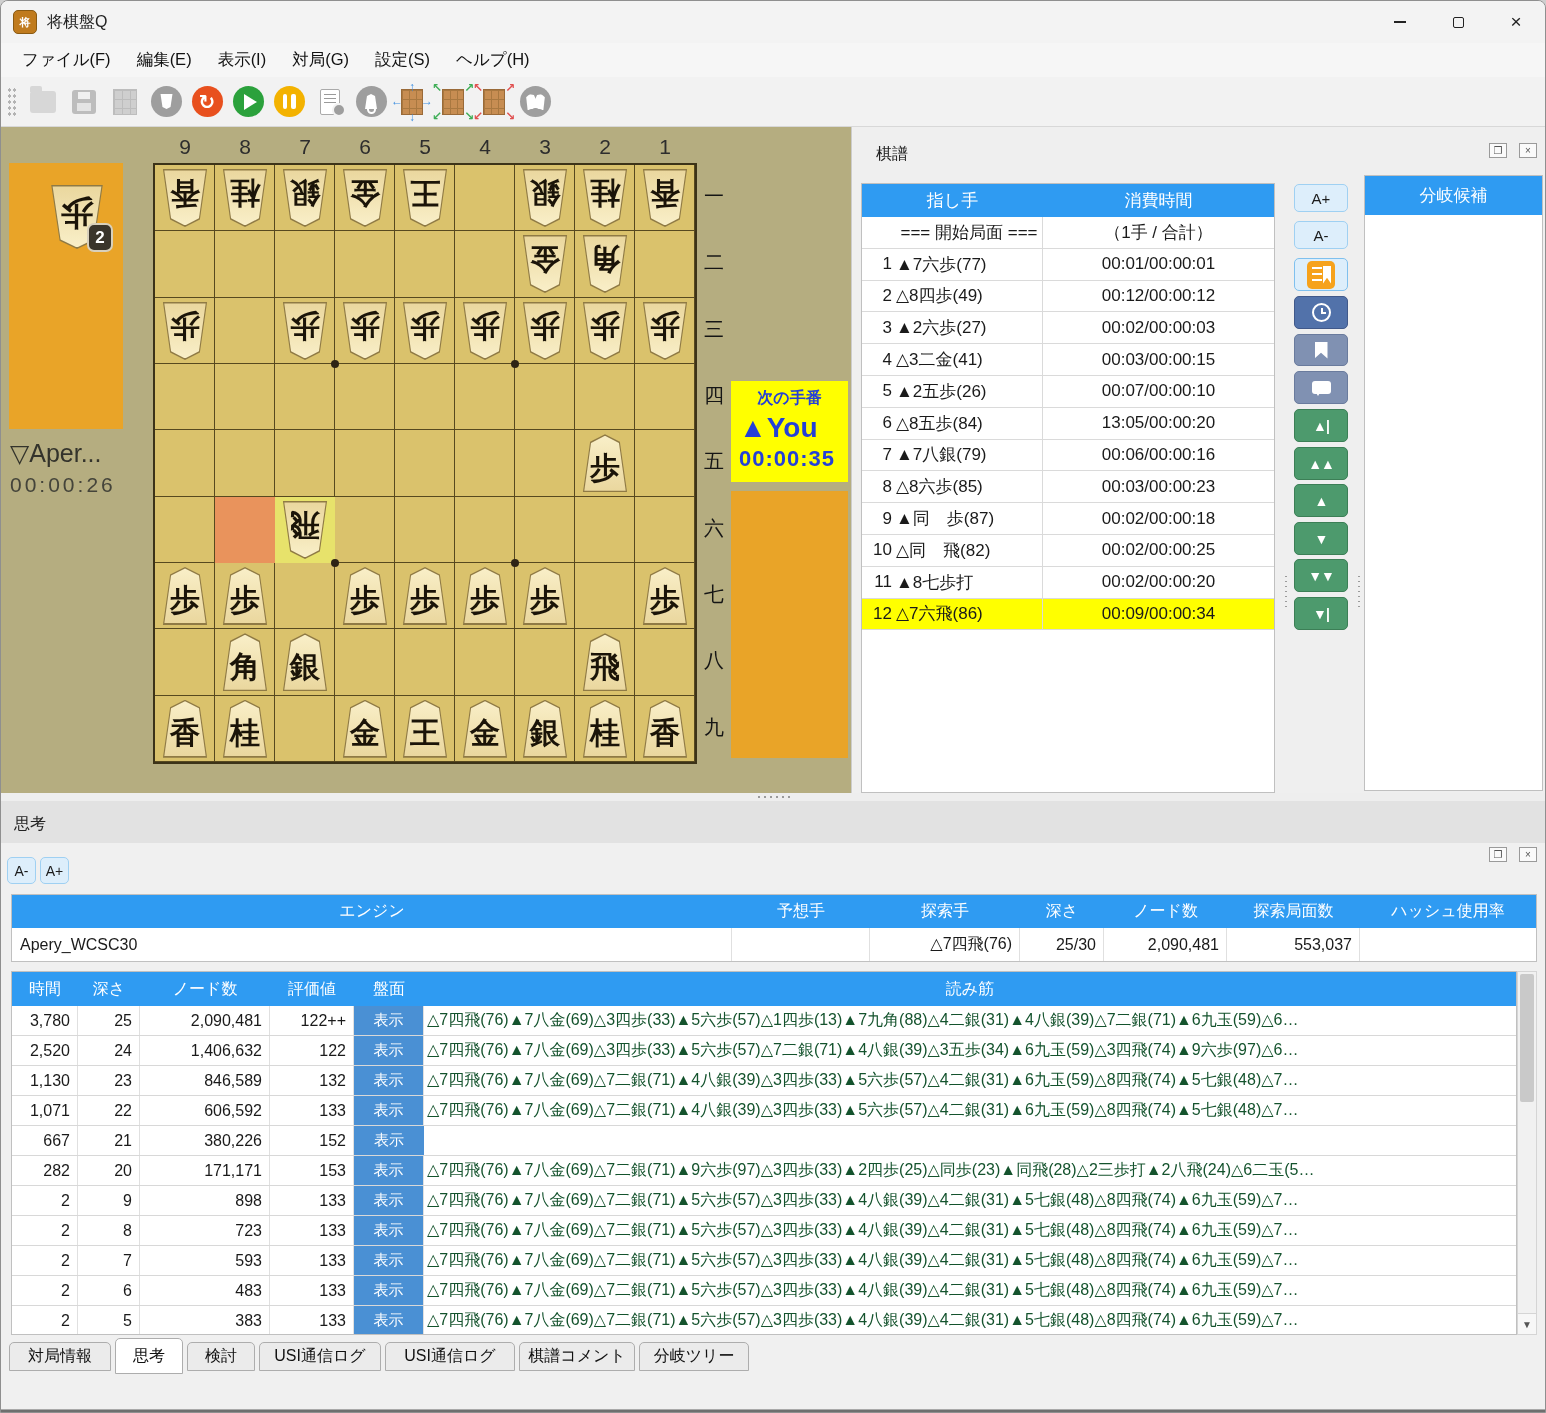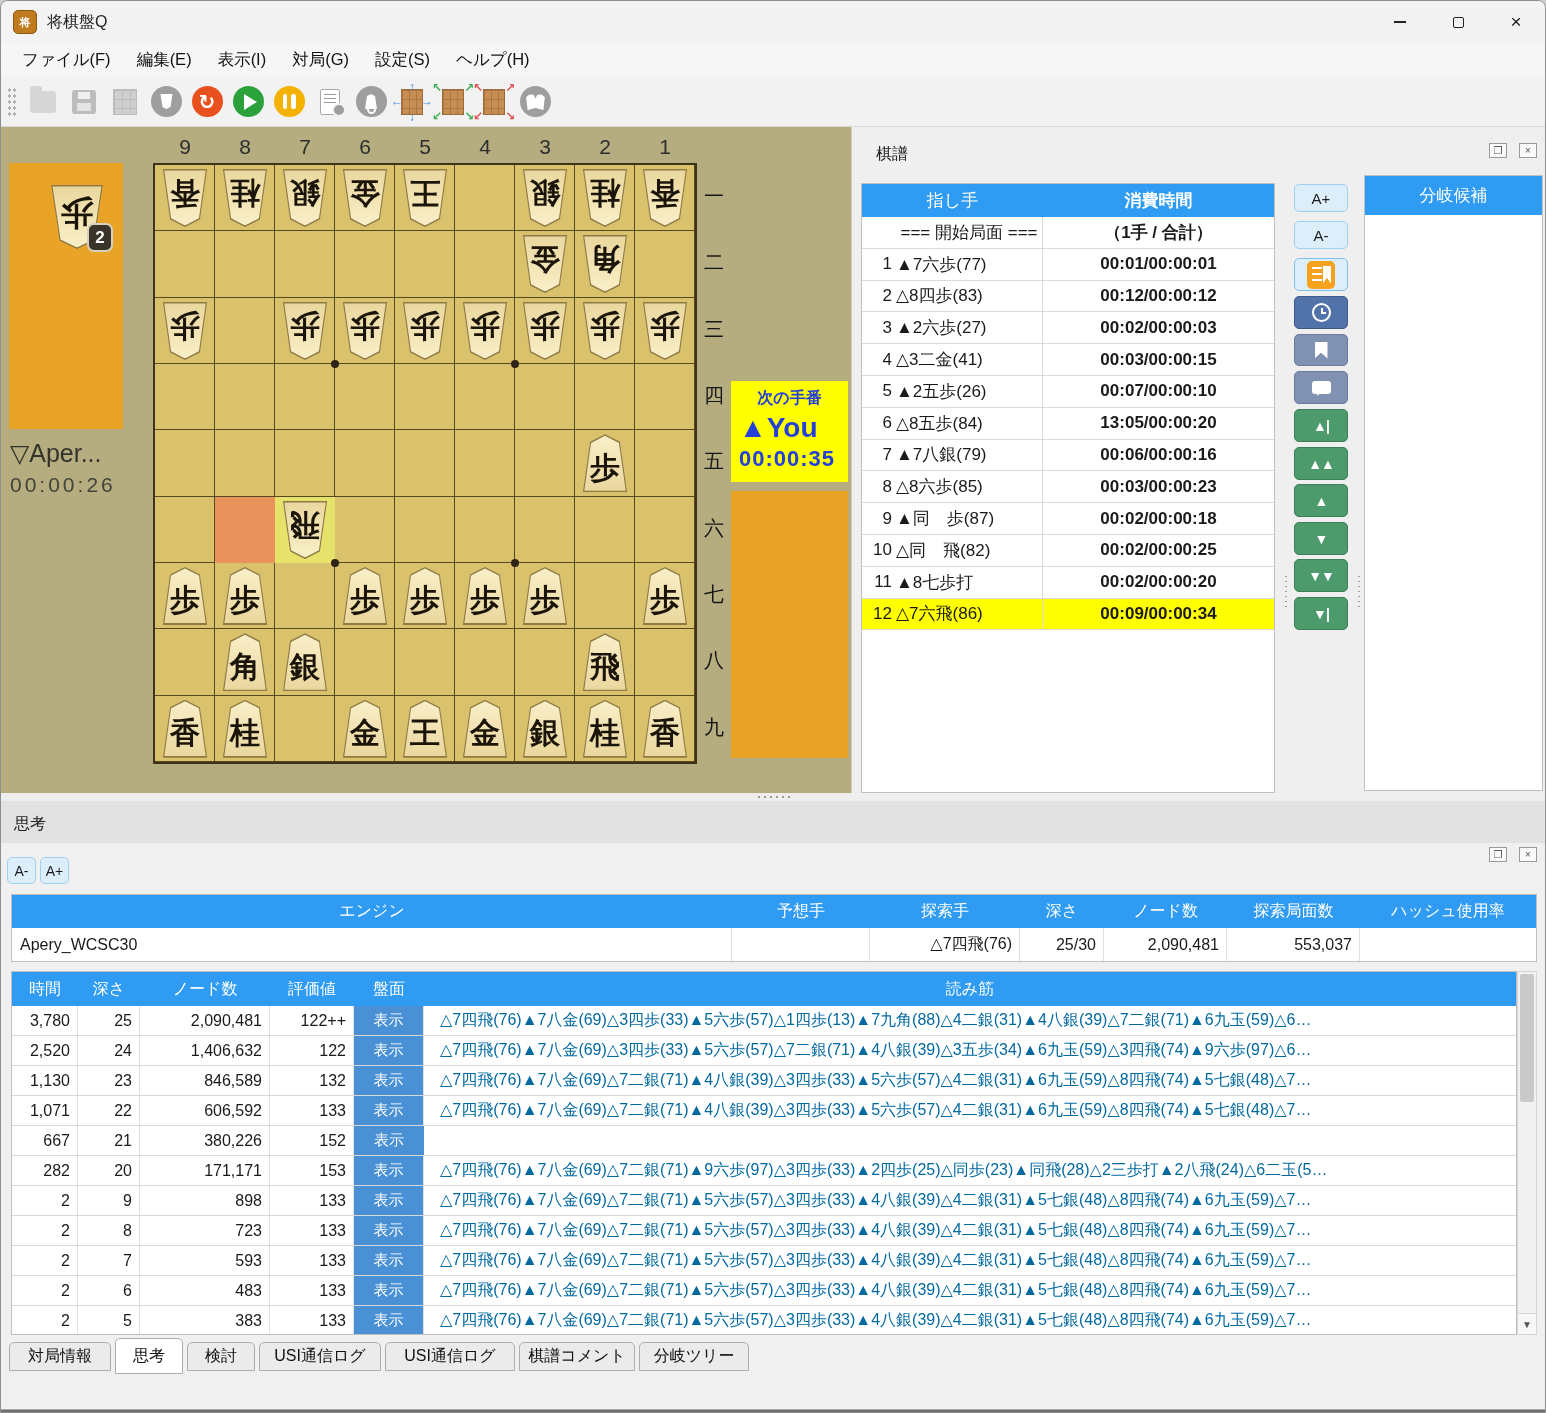--- a/index.html
+++ b/index.html
@@ -74,21 +74,21 @@
   .turn-box .t2{font-size:28px;font-weight:bold;margin:4px 0 0 8px;line-height:1.1;}
   .turn-box .t3{font-size:22px;font-weight:bold;margin:2px 0 0 8px;letter-spacing:1px;}
   
   .panel-title{position:absolute;font-size:16px;color:#222;}
   .corner-ico{position:absolute;width:18px;height:15px;border:1px solid #9a9a9a;background:#fafafa;color:#555;
               font-size:10px;display:flex;align-items:center;justify-content:center;}
   .kifu-table{position:absolute;left:8px;top:56px;width:414px;height:610px;background:#fff;border:1px solid #c0c0c0;}
   .k-header{display:flex;height:33px;background:#2f9bf2;color:#fff;font-size:17px;}
   .k-header div{display:flex;align-items:center;justify-content:center;}
   .kc1{width:181px;}
-  .kc2{flex:1;font-weight:bold;}
+  .kc2{flex:1;}
   .k-row{display:flex;height:31.8px;border-bottom:1px solid #dadada;font-size:17px;align-items:stretch;background:#fff;}
   .k-row.hl{background:#ffff00;}
   .k-row .kc1{border-right:1px solid #dadada;display:flex;align-items:center;}
   .k-row .kc1 .no{width:34px;text-align:right;padding-right:4px;}
   .k-row .kc1 .mv{flex:1;}
   .k-row .kc1.center .mv{text-align:center;}
   .k-row .kc2{display:flex;align-items:center;justify-content:center;}
   .side-btn{position:absolute;left:441px;width:54px;border-radius:5px;display:flex;align-items:center;justify-content:center;}
   .side-btn.light{background:#ddeefb;border:1px solid #9fd0f2;color:#1b1b1b;font-size:15px;}
   .side-btn.orange-sel{background:#ddeefb;border:1px solid #7fc0ee;}
@@ -118,21 +118,21 @@
   .t-head{display:flex;background:#2f9bf2;color:#fff;font-size:16px;}
   .t-head div{display:flex;align-items:center;justify-content:center;}
   .t-row{display:flex;background:#fff;border-bottom:1px solid #d8d8d8;font-size:16px;}
   .t-row div{display:flex;align-items:center;}
   .ec0{width:720px;}.ec1{width:138px;}.ec2{width:150px;}.ec3{width:84px;}.ec4{width:123px;}.ec5{width:133px;}.ec6{flex:1;}
   .pc0{width:66px;}.pc1{width:62px;}.pc2{width:130px;}.pc3{width:84px;}.pc4{width:70px;}.pc5{flex:1;overflow:hidden;}
   .num{justify-content:flex-end;padding-right:7px;}
   .t-row div{border-right:1px solid #e0e0e0;}
   .t-row div:last-child{border-right:none;}
   .show-btn{background:#4a90d4;color:#fff;width:100%;height:100%;display:flex;align-items:center;justify-content:center;font-size:15px;}
-  .pv-line{white-space:nowrap;padding-left:16px;font-size:16px;color:#0369a1;}
+  .pv-line{white-space:nowrap;padding-left:3px;font-size:16px;color:#14532d;}
   .scrollbar{position:absolute;left:1516px;top:170px;width:20px;height:364px;background:#f1f1f1;border:1px solid #d5d5d5;}
   .sb-thumb{position:absolute;left:2px;top:2px;width:14px;height:128px;background:#c9c9c9;border-radius:2px;}
   .sb-down{position:absolute;left:0;bottom:0;width:18px;height:21px;background:#f7f7f7;border-top:1px solid #d5d5d5;
            display:flex;align-items:center;justify-content:center;font-size:10px;color:#555;}
   
   .tabbar{position:absolute;left:0;top:1337px;width:100%;height:37px;background:#f0f0f0;}
   .tab{position:absolute;display:flex;align-items:center;justify-content:center;font-size:16px;color:#111;
        background:#ebebeb;border:1px solid #adadad;border-radius:5px 5px 0 0;}
   .tab.active{background:#fff;z-index:2;}
   .bottom-strip{position:absolute;left:0;top:1374px;width:100%;height:39px;background:#f0f0f0;}
@@ -619,21 +619,21 @@
             <div class="k-row">
               <div class="kc1">
                 <div class="no">1</div>
                 <div class="mv">▲7六歩(77)</div>
               </div>
               <div class="kc2">00:01/00:00:01</div>
             </div>
             <div class="k-row">
               <div class="kc1">
                 <div class="no">2</div>
-                <div class="mv">△8四歩(83)</div>
+                <div class="mv">△8四歩(49)</div>
               </div>
               <div class="kc2">00:12/00:00:12</div>
             </div>
             <div class="k-row">
               <div class="kc1">
                 <div class="no">3</div>
                 <div class="mv">▲2六歩(27)</div>
               </div>
               <div class="kc2">00:02/00:00:03</div>
             </div>

